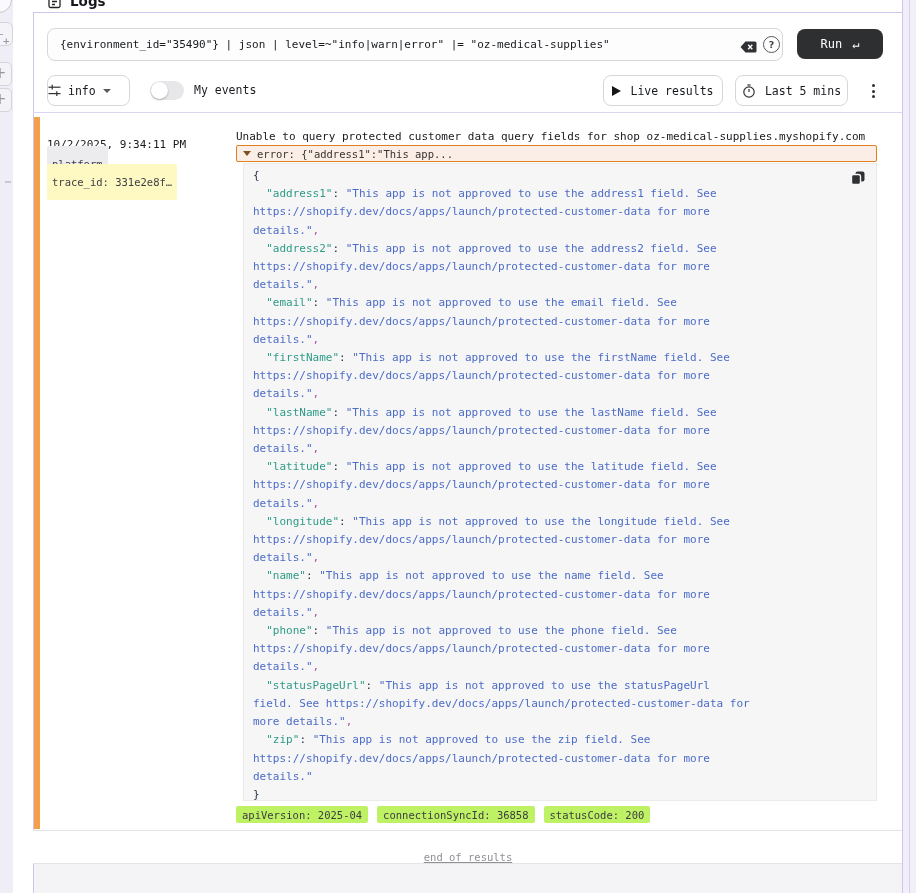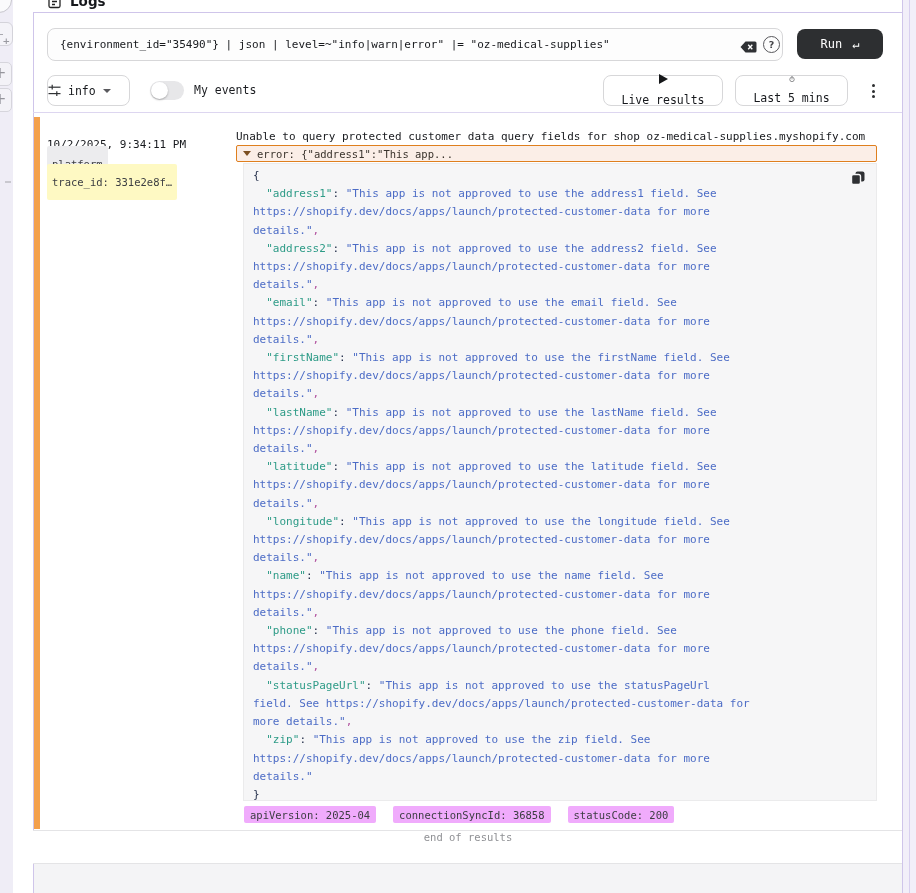--- a/index.html
+++ b/index.html
@@ -39,21 +39,21 @@
   
   .level-btn{position:absolute;left:47px;top:75px;width:83px;height:31px;box-sizing:border-box;
     border:1px solid #d7d7d9;border-radius:8px;background:#fff;display:flex;align-items:center;
     justify-content:flex-start;gap:7px;font:11.5px "DejaVu Sans Mono",monospace;cursor:pointer;}
   .caret-down{width:0;height:0;border-left:4px solid transparent;border-right:4px solid transparent;border-top:4.5px solid #5a5a5e;}
   .toggle{position:absolute;left:150px;top:81px;width:34px;height:19px;border-radius:10px;background:#e7e7e9;cursor:pointer;}
   .toggle .knob{position:absolute;left:1px;top:1px;width:17px;height:17px;border-radius:50%;background:#fff;box-shadow:0 1px 2px rgba(0,0,0,.28);}
   .my-events{position:absolute;left:194px;top:83px;font:11.5px "DejaVu Sans Mono",monospace;color:#1b1d21;}
   .pill-btn{position:absolute;top:75px;height:31px;box-sizing:border-box;border:1px solid #d7d7d9;border-radius:8px;
     background:#fff;display:flex;align-items:center;justify-content:center;gap:9px;
-    font:11.5px "DejaVu Sans Mono",monospace;cursor:pointer;flex-direction:column;}
+    font:11.5px "DejaVu Sans Mono",monospace;cursor:pointer;}
   .live-btn{left:603px;width:120px;}
   .time-btn{left:735px;width:113px;}
   .play-icon{width:0;height:0;border-top:5.5px solid transparent;border-bottom:5.5px solid transparent;border-left:9px solid #151719;}
   .kebab{position:absolute;left:866px;top:80px;width:14px;height:22px;display:flex;flex-direction:column;align-items:center;justify-content:center;gap:2.5px;cursor:pointer;}
   .kebab i{width:3px;height:3px;border-radius:50%;background:#2c2e30;}
   .query-divider{position:absolute;left:33px;top:112px;width:870px;height:1px;background:#ddd6f0;}
   
   .orange-bar{position:absolute;left:34px;top:117px;width:6px;height:712px;background:#f3a04c;}
   .timestamp{position:absolute;left:47px;top:130px;font:11px "DejaVu Sans Mono",monospace;color:#17191d;white-space:nowrap;margin-top:8px;}
   .tag{position:absolute;left:47px;border-radius:2px;padding:12px 5px;font:10.5px "DejaVu Sans Mono",monospace;color:#3c3e42;white-space:nowrap;}
@@ -64,27 +64,27 @@
     border:1.5px solid #df7f1e;background:#fbeee7;border-radius:2px;display:flex;align-items:center;gap:6px;
     padding:0 6px;font:10.5px "DejaVu Sans Mono",monospace;color:#3a332c;cursor:pointer;white-space:nowrap;overflow:hidden;}
   .tri-down{width:0;height:0;border-left:4px solid transparent;border-right:4px solid transparent;border-top:5px solid #7d5022;flex:none;}
   .code-block{position:absolute;left:243px;top:163px;width:634px;height:638px;box-sizing:border-box;
     background:#f6f6f7;border:1px solid #ebebec;overflow:hidden;}
   .code-pre{margin:0;padding:3px 9px;width:76ch;font:11px/18.2px "DejaVu Sans Mono",monospace;
     white-space:pre-wrap;word-wrap:break-word;color:#28334e;}
   .tok-k{color:#2d9b87;} .tok-v{color:#4c6cc6;} .tok-p{color:#b04f9d;} .tok-b{color:#28334e;}
   .copy-btn{position:absolute;left:851px;top:170px;width:14px;height:14px;cursor:pointer;}
   .meta-tags{position:absolute;left:236px;top:806px;display:flex;gap:9px;}
-  .meta-pill{background:#f0abfc;border-radius:2px;padding:2.5px 6px;font:10.5px "DejaVu Sans Mono",monospace;
-    color:#3b3d41;display:flex;align-items:flex-end;gap:5px;white-space:nowrap;cursor:pointer;margin-left:8px;}
+  .meta-pill{background:#bef264;border-radius:2px;padding:2.5px 6px;font:10.5px "DejaVu Sans Mono",monospace;
+    color:#3b3d41;display:flex;align-items:flex-end;gap:5px;white-space:nowrap;cursor:pointer;}
   .tri-right{width:0;height:0;border-top:3.5px solid transparent;border-bottom:3.5px solid transparent;border-left:5px solid #4e4e52;}
   
   .end-row{position:absolute;left:33px;top:830px;width:870px;height:34px;box-sizing:border-box;background:#fff;
-    border-top:1px solid #e4e4e6;border-bottom:1px solid #e4e4e6;display:flex;align-items:flex-start;justify-content:center;
-    font:10.5px "DejaVu Sans Mono",monospace;color:#8f9094;}
+    border-top:1px solid #e4e4e6;border-bottom:1px solid #e4e4e6;display:flex;align-items:flex-end;justify-content:center;
+    font:10.5px "DejaVu Sans Mono",monospace;color:#8f9094;text-decoration:underline;}
   .page-footer{position:absolute;left:34px;top:864px;width:868px;height:29px;background:#f4f4f6;}
 </style>
 </head>
 <body>
 
 <div class="sidebar">
   <div class="sb-circle"></div>
   <div class="sb-loop"></div>
   <div class="sb-plus p1"></div>
   <div class="sb-plus p2"></div>

